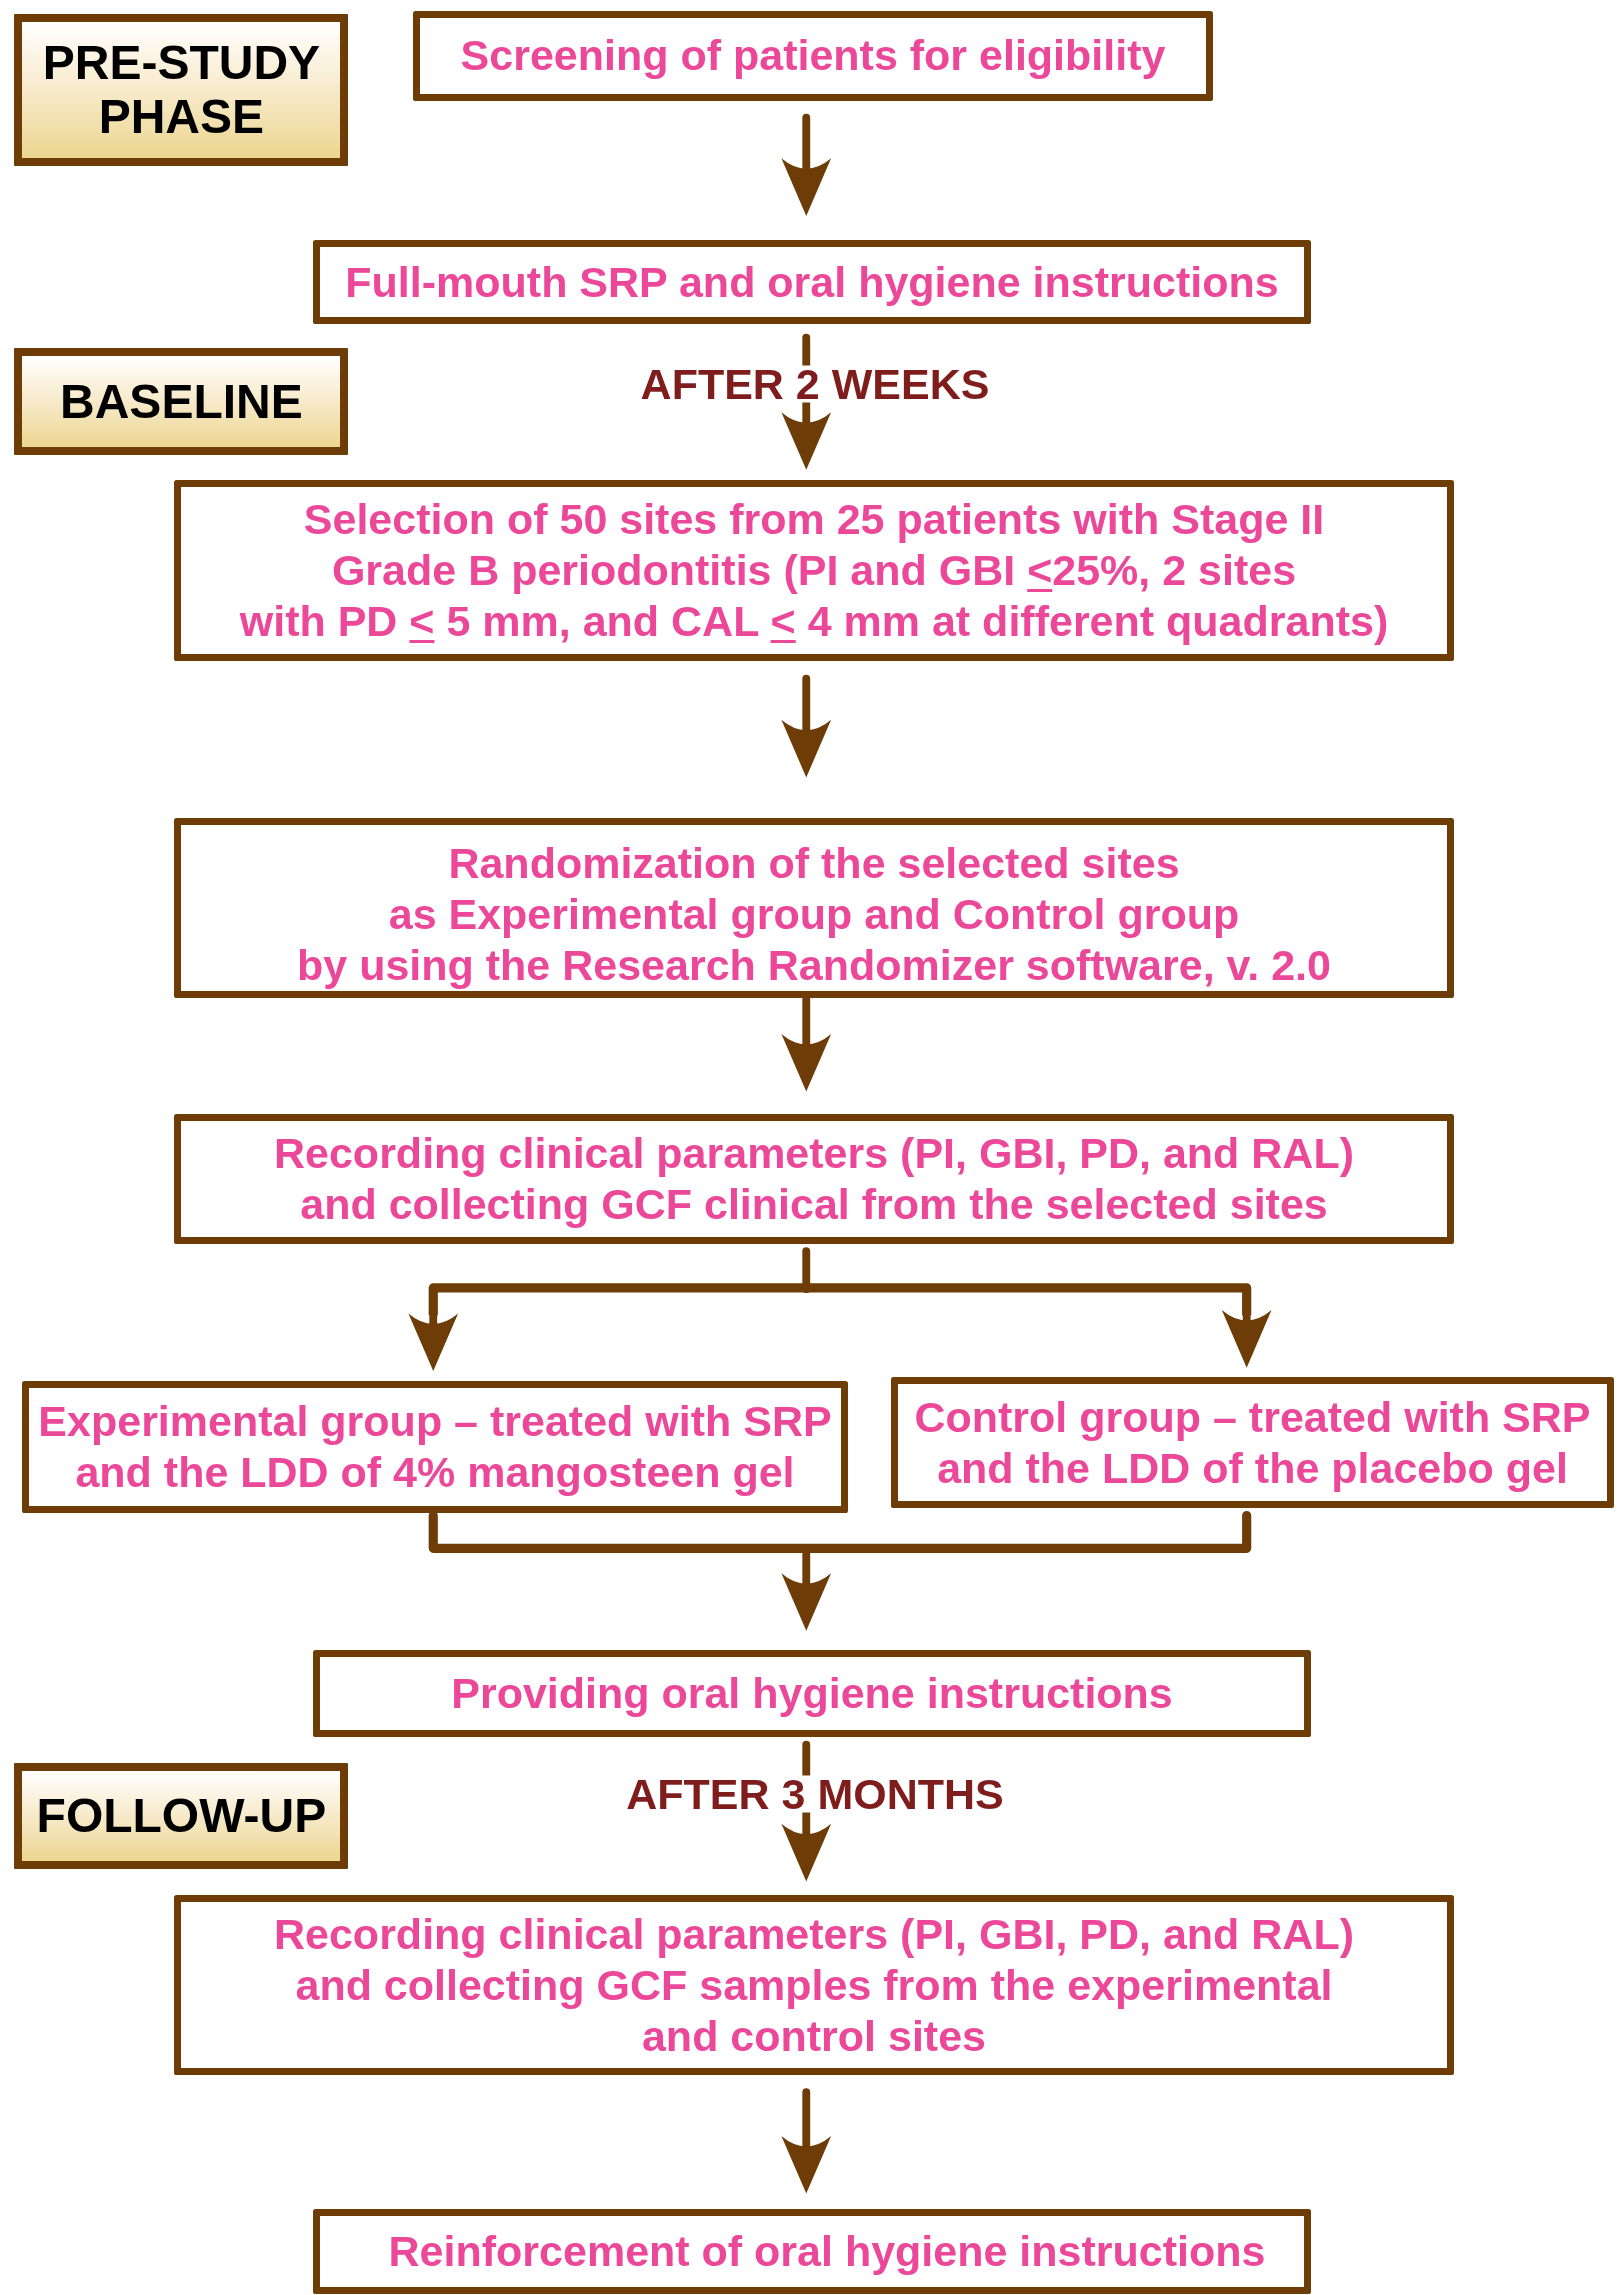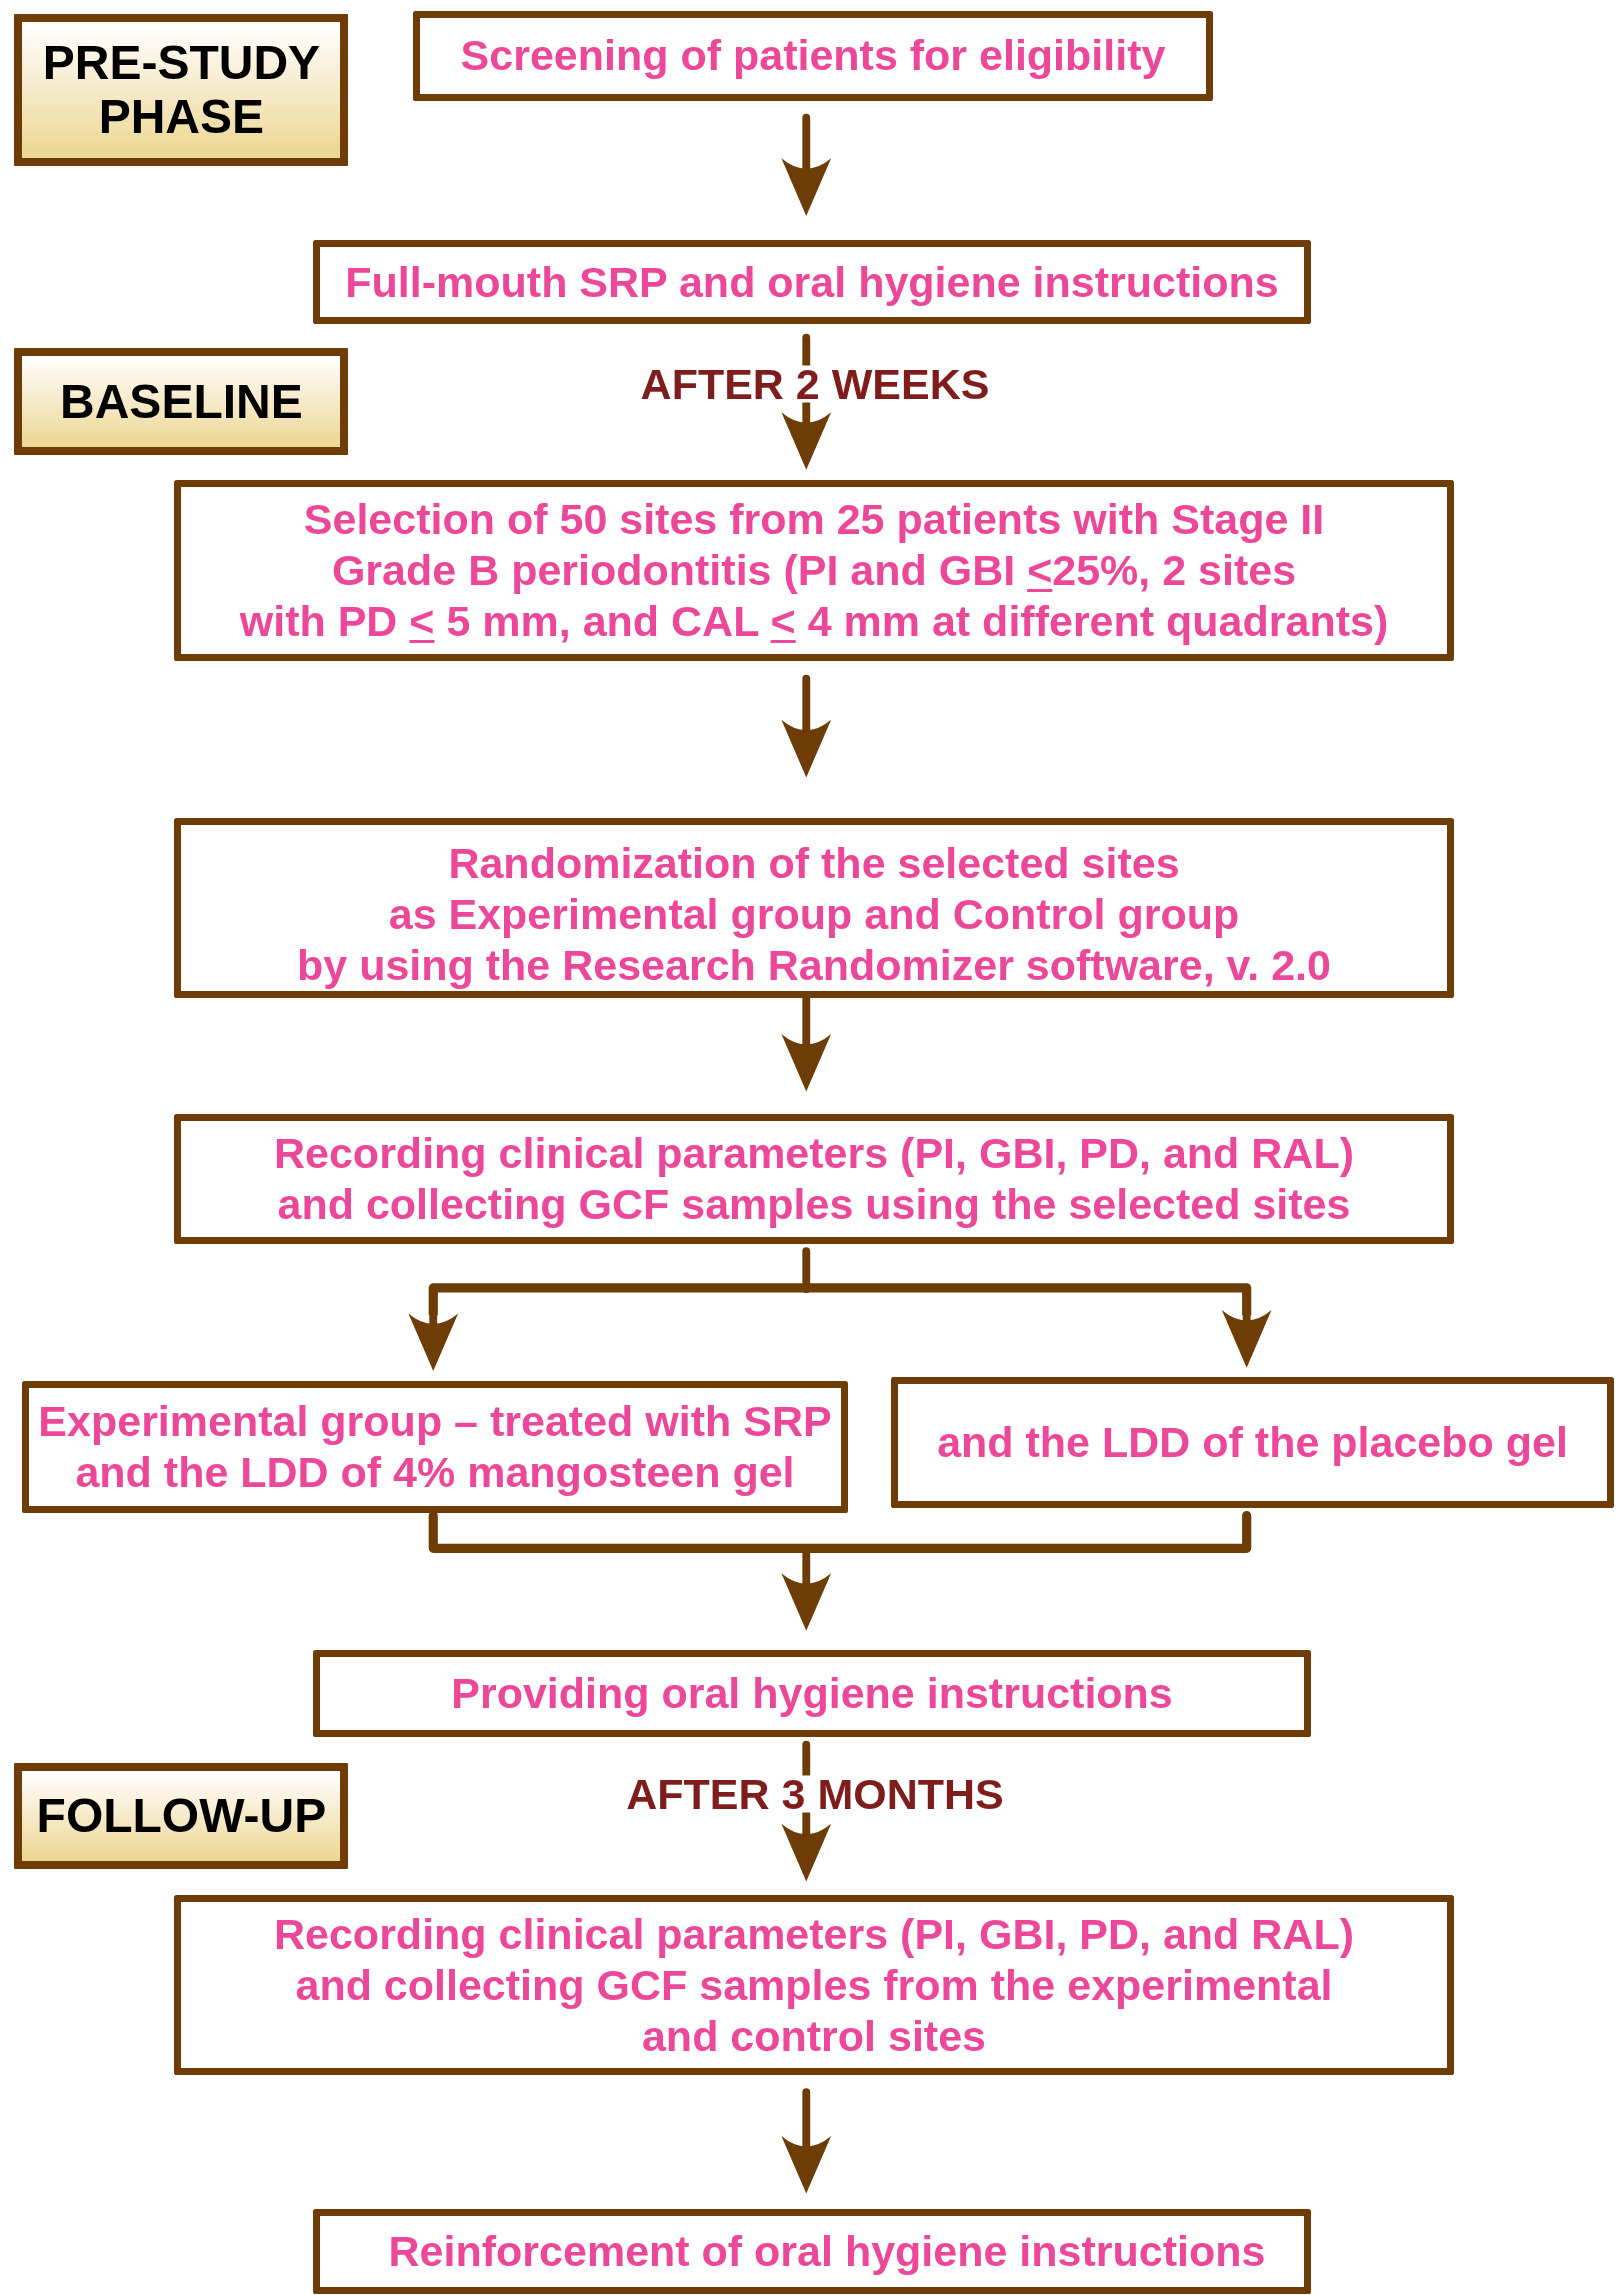--- a/index.html
+++ b/index.html
@@ -70,31 +70,32 @@
     <div class="box" style="left: 174px; top: 818px; width: 1280px; height: 180px; align-items: flex-end;">
       <span class="lines">
         <span class="line">Randomization of the selected sites</span>
         <span class="line">as Experimental group and Control group</span>
         <span class="line">by using the Research Randomizer software, v. 2.0</span>
       </span>
     </div>
     <div class="box" style="left: 174px; top: 1114px; width: 1280px; height: 130px;">
       <span class="lines">
         <span class="line">Recording clinical parameters (PI, GBI, PD, and RAL)</span>
-        <span class="line">and collecting GCF samples using the selected sites</span>
+        <span class="line">and collecting GCF clinical from the selected sites</span>
       </span>
     </div>
     <div class="box" style="left: 22px; top: 1381px; width: 826px; height: 132px;">
       <span class="lines">
         <span class="line">Experimental group – treated with SRP</span>
         <span class="line">and the LDD of 4% mangosteen gel</span>
       </span>
     </div>
     <div class="box" style="left: 891px; top: 1377px; width: 723px; height: 131px;">
       <span class="lines">
+        <span class="line">Control group – treated with SRP</span>
         <span class="line">and the LDD of the placebo gel</span>
       </span>
     </div>
     <div class="box" style="left: 313px; top: 1650px; width: 998px; height: 87px;">
       <span class="lines">
         <span class="line">Providing oral hygiene instructions</span>
       </span>
     </div>
     <div class="box" style="left: 174px; top: 1895px; width: 1280px; height: 180px;">
       <span class="lines">

